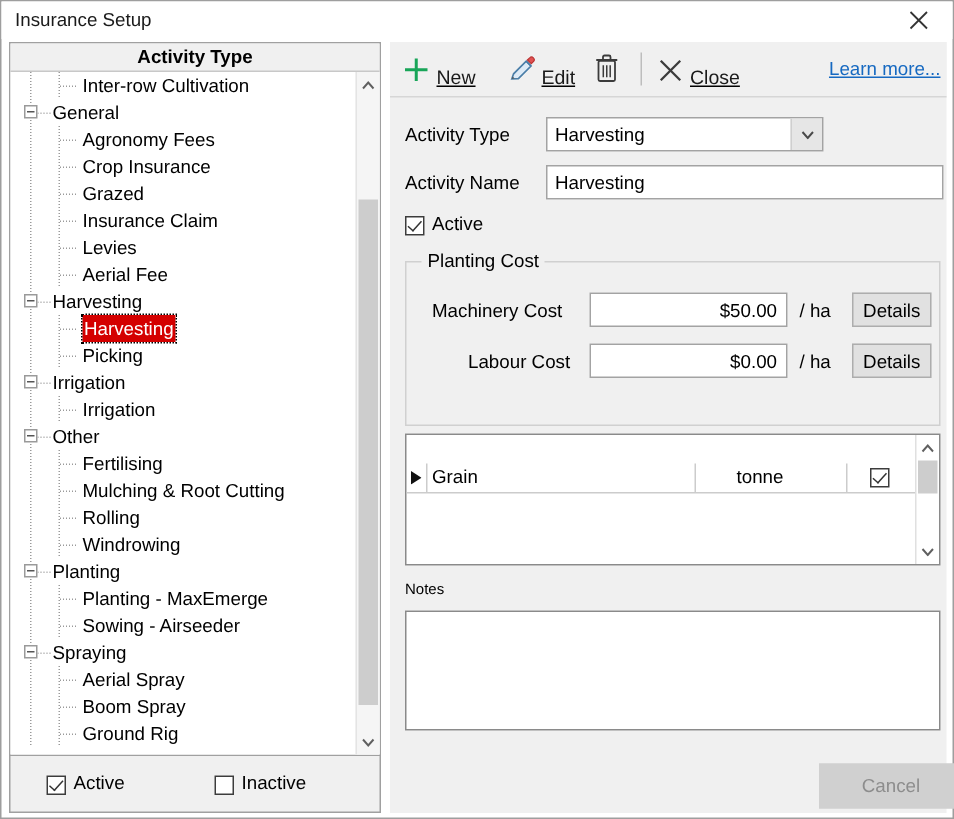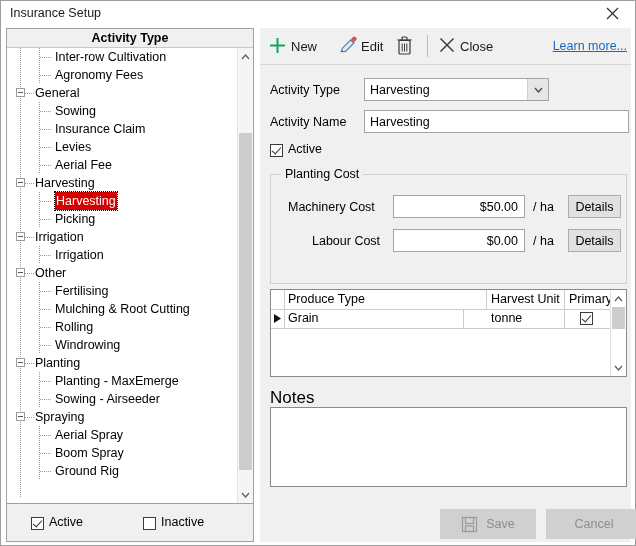--- a/index.html
+++ b/index.html
@@ -189,23 +189,24 @@
   .toolbar {
     position: absolute;
     left: 0; top: 0;
     width: 371px; height: 36px;
     background: #f0f0f0;
     border-bottom: 1px solid #d6d6d6;
   }
   .tb-item {
     position: absolute;
     top: 6px; height: 25px;
-    display: flex; align-items: center;
+    display: flex; align-items: flex-end;
     cursor: default;
     white-space: nowrap;
+    text-decoration: underline;
   }
   .tb-label {
     font-size: 13px;
     color: #1a1a1a;
     margin-left: 4px;
   }
   .tb-sep {
     position: absolute;
     top: 7px;
     width: 1px; height: 22px;
@@ -350,21 +351,21 @@
   .grid-scroll {
     position: absolute;
     right: 0; top: 0; bottom: 0;
     width: 16px;
     background: #ffffff;
     border-left: 1px solid #e0e0e0;
     box-sizing: border-box;
   }
   .notes-label {
     position: absolute;
-    font-size: 17px;
+    font-size: 10px;
     color: #000;
   }
   .notes-box {
     position: absolute;
     box-sizing: border-box;
     border: 1px solid #8a8a8a;
     background: #ffffff;
   }
   .btn-disabled {
     position: absolute;
@@ -396,33 +397,38 @@
   <div class="left-panel">
     <div class="tree-header">Activity Type</div>
     <div class="tree-body" id="tree-body">
         <div class="vline" style="left: 13px; top: 0px; height: 450px;"></div>
         <div class="tree-row">
           <div class="vline" style="left: 32px;"></div>
           <div class="hline" style="left: 33px; width: 11px;"></div>
           <div class="tree-label" style="left: 48px;">Inter-row Cultivation</div>
         </div>
         <div class="tree-row">
-          <div class="vline" style="left: 32px;"></div>
-          <div class="hline" style="left: 33px; width: 11px;"></div>
-          <div class="tree-label" style="left: 48px;">Agronomy Fees</div>
-        </div>
-        <div class="tree-row">
           <div class="expander" style="left: 9px;"></div>
           <div class="hline" style="left: 18px; width: 9px;"></div>
           <div class="tree-label" style="left: 28px;">General</div>
         </div>
         <div class="tree-row">
           <div class="vline" style="left: 32px;"></div>
           <div class="hline" style="left: 33px; width: 11px;"></div>
-          <div class="tree-label" style="left: 48px;">Sowing</div>
+          <div class="tree-label" style="left: 48px;">Agronomy Fees</div>
+        </div>
+        <div class="tree-row">
+          <div class="vline" style="left: 32px;"></div>
+          <div class="hline" style="left: 33px; width: 11px;"></div>
+          <div class="tree-label" style="left: 48px;">Crop Insurance</div>
+        </div>
+        <div class="tree-row">
+          <div class="vline" style="left: 32px;"></div>
+          <div class="hline" style="left: 33px; width: 11px;"></div>
+          <div class="tree-label" style="left: 48px;">Grazed</div>
         </div>
         <div class="tree-row">
           <div class="vline" style="left: 32px;"></div>
           <div class="hline" style="left: 33px; width: 11px;"></div>
           <div class="tree-label" style="left: 48px;">Insurance Claim</div>
         </div>
         <div class="tree-row">
           <div class="vline" style="left: 32px;"></div>
           <div class="hline" style="left: 33px; width: 11px;"></div>
           <div class="tree-label" style="left: 48px;">Levies</div>
@@ -618,26 +624,20 @@
       <div class="unit" style="left:262px; top:25px;">/ ha</div>
       <div class="btn" style="left:297px; top:20px; width:53px; height:23px;">Details</div>
 
       <div class="fld-label" style="left:41px; top:59px;">Labour Cost</div>
       <div class="txt right" style="left:122px; top:54px; width:132px;">$0.00</div>
       <div class="unit" style="left:262px; top:59px;">/ ha</div>
       <div class="btn" style="left:297px; top:54px; width:53px; height:23px;">Details</div>
     </div>
 
     <div class="grid" style="left:10px; top:261px; width:357px; height:88px;">
-      <div class="grid-head">
-        <div class="row-marker"></div>
-        <div class="gh-cell" style="left:13px; width:203px;">Produce Type</div>
-        <div class="gh-cell" style="left:216px; width:78px;">Harvest Unit</div>
-        <div class="gh-cell" style="left:294px; width:46px;">Primary</div>
-      </div>
 
       <div class="grid-row" style="top:19px;">
         <div class="row-marker">
           <svg width="7" height="9" viewBox="0 0 7 9">
               <polygon points="0,0 7,4.5 0,9" fill="#111"></polygon>
             </svg>
         </div>
         <div class="gr-cell" style="left:13px; width:180px;">Grain</div>
         <div class="gr-cell" style="left:216px; width:78px;">tonne</div>
         <div class="gr-cell" style="left:294px; width:46px;">
@@ -656,26 +656,16 @@
           <svg width="9" height="6" viewBox="0 0 9 6">
               <polyline points="1,1 4.5,5 8,1" fill="none" stroke="#606060" stroke-width="1.3"></polyline>
             </svg>
         </div>
       </div>
     </div>
 
     <div class="notes-label" style="left:10px; top:360px;">Notes</div>
     <div class="notes-box" style="left:10px; top:379px; width:357px; height:80px;"></div>
 
-    <div class="btn-disabled" style="left:180px; top:481px; width:96px; height:30px;">
-      <span style="margin-right:8px; display:flex;">
-        <svg width="17" height="17" viewBox="0 0 17 17">
-          <rect x="1.5" y="1.5" width="14" height="14" fill="none" stroke="#9a9a9a" stroke-width="1.2"></rect>
-          <rect x="4.5" y="1.5" width="8" height="6" fill="none" stroke="#9a9a9a" stroke-width="1.2"></rect>
-          <rect x="4.5" y="10" width="8" height="5.5" fill="none" stroke="#9a9a9a" stroke-width="1.2"></rect>
-        </svg>
-      </span>
-      <span>Save</span>
-    </div>
     <div class="btn-disabled" style="left:286px; top:481px; width:96px; height:30px;">Cancel</div>
 
   </div>
 </div>
 
 </body></html>

